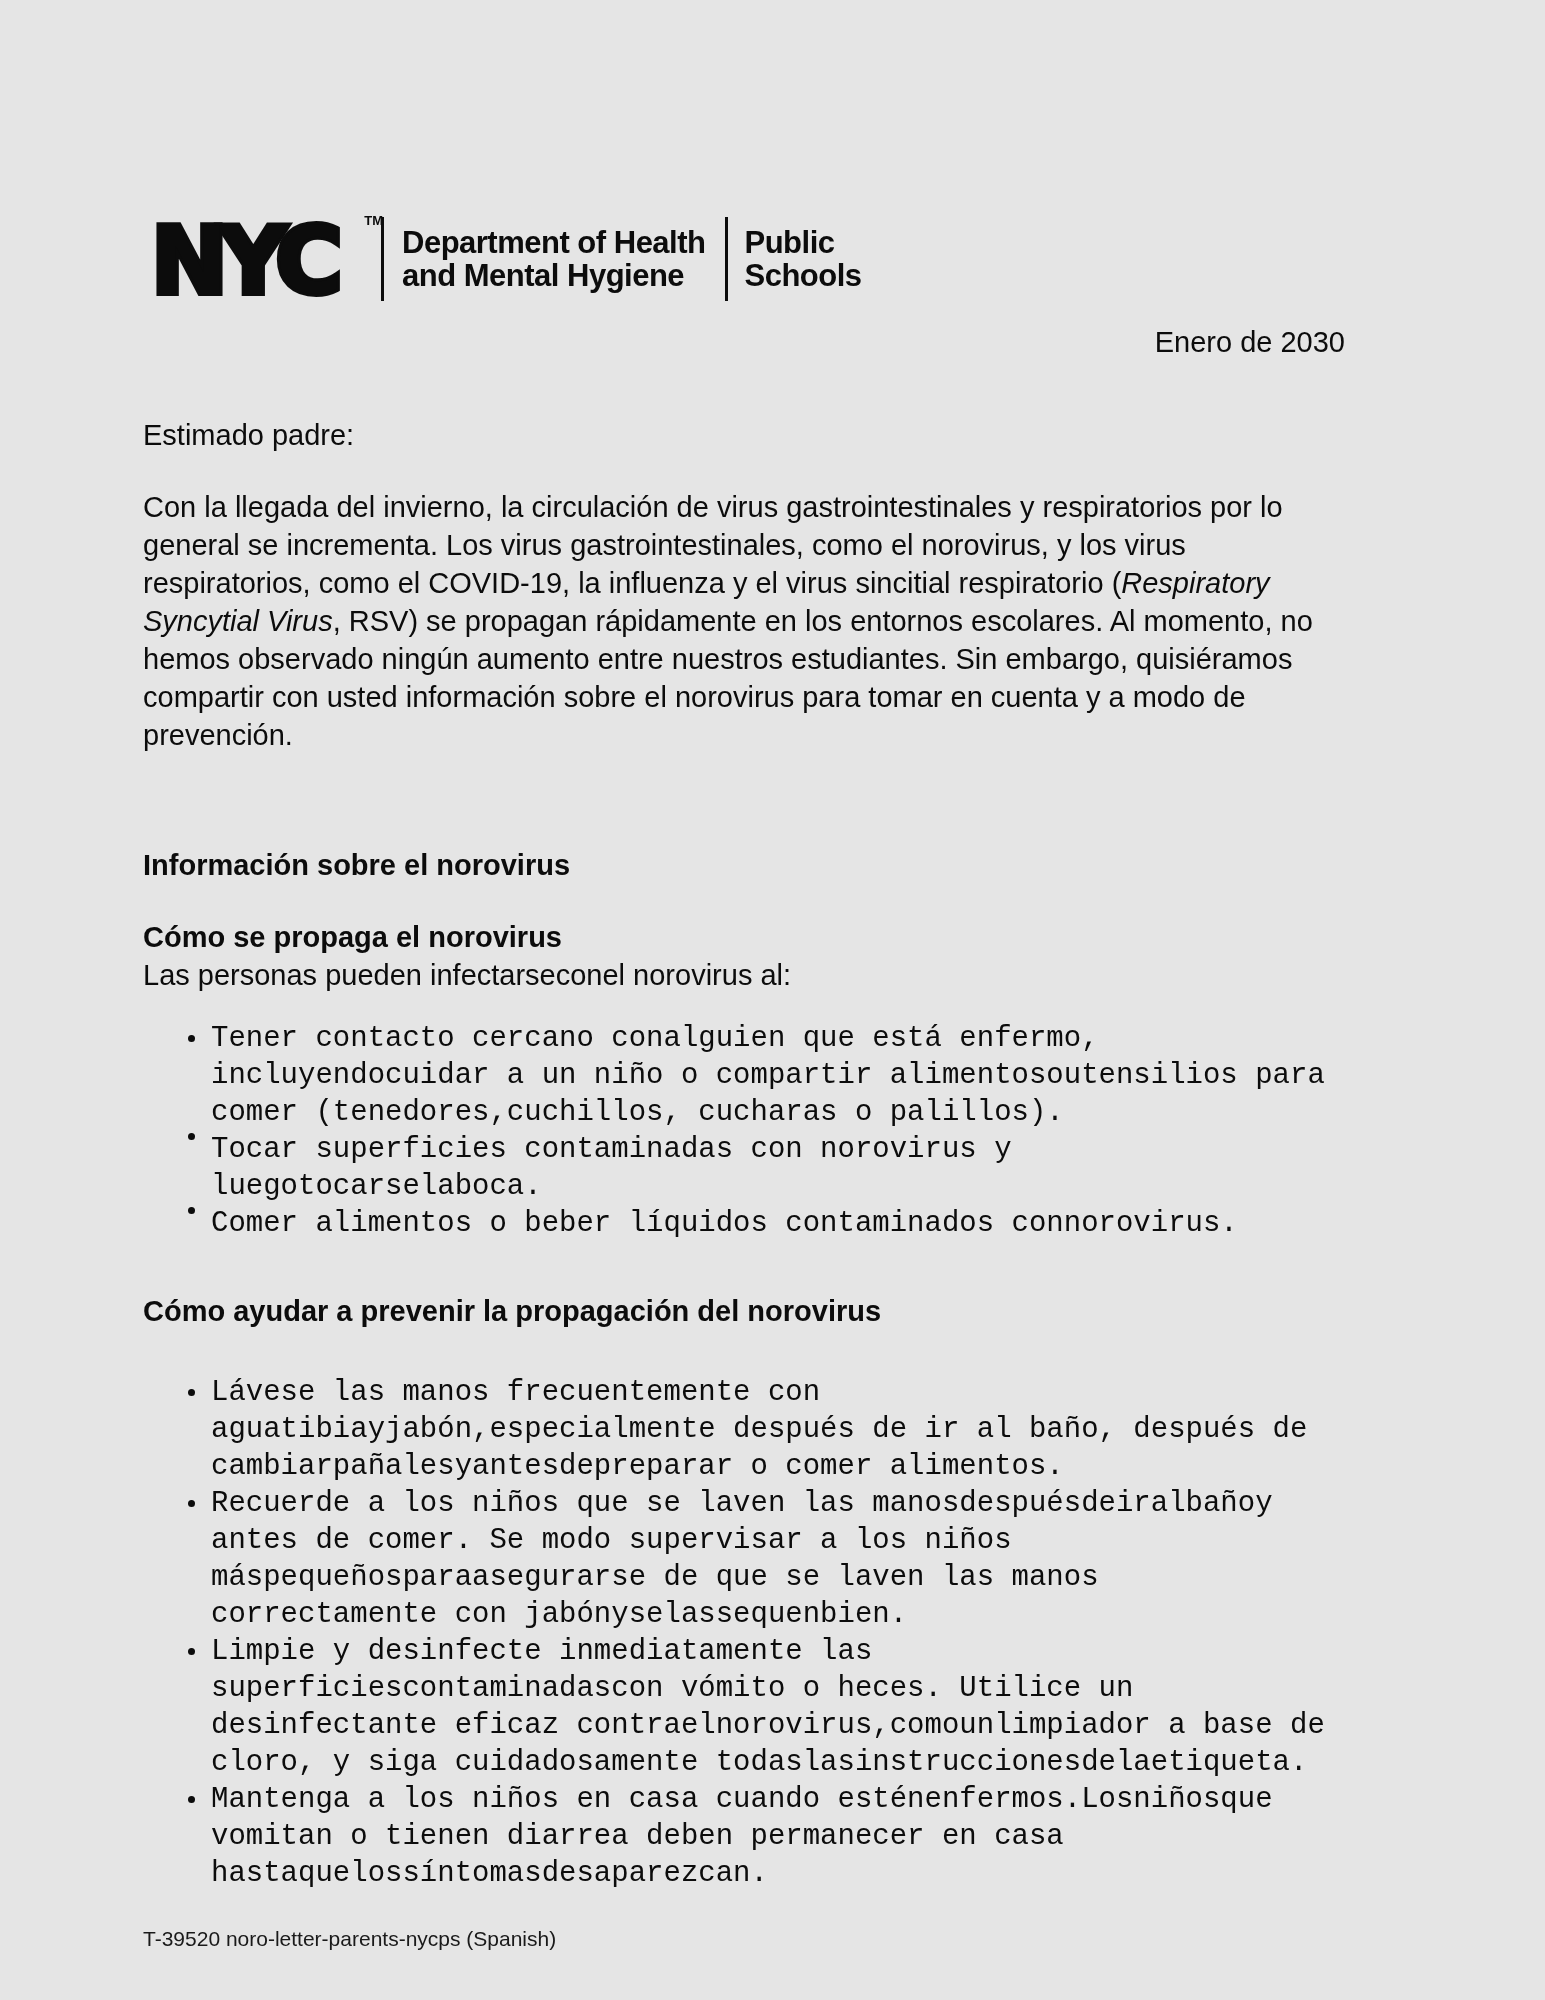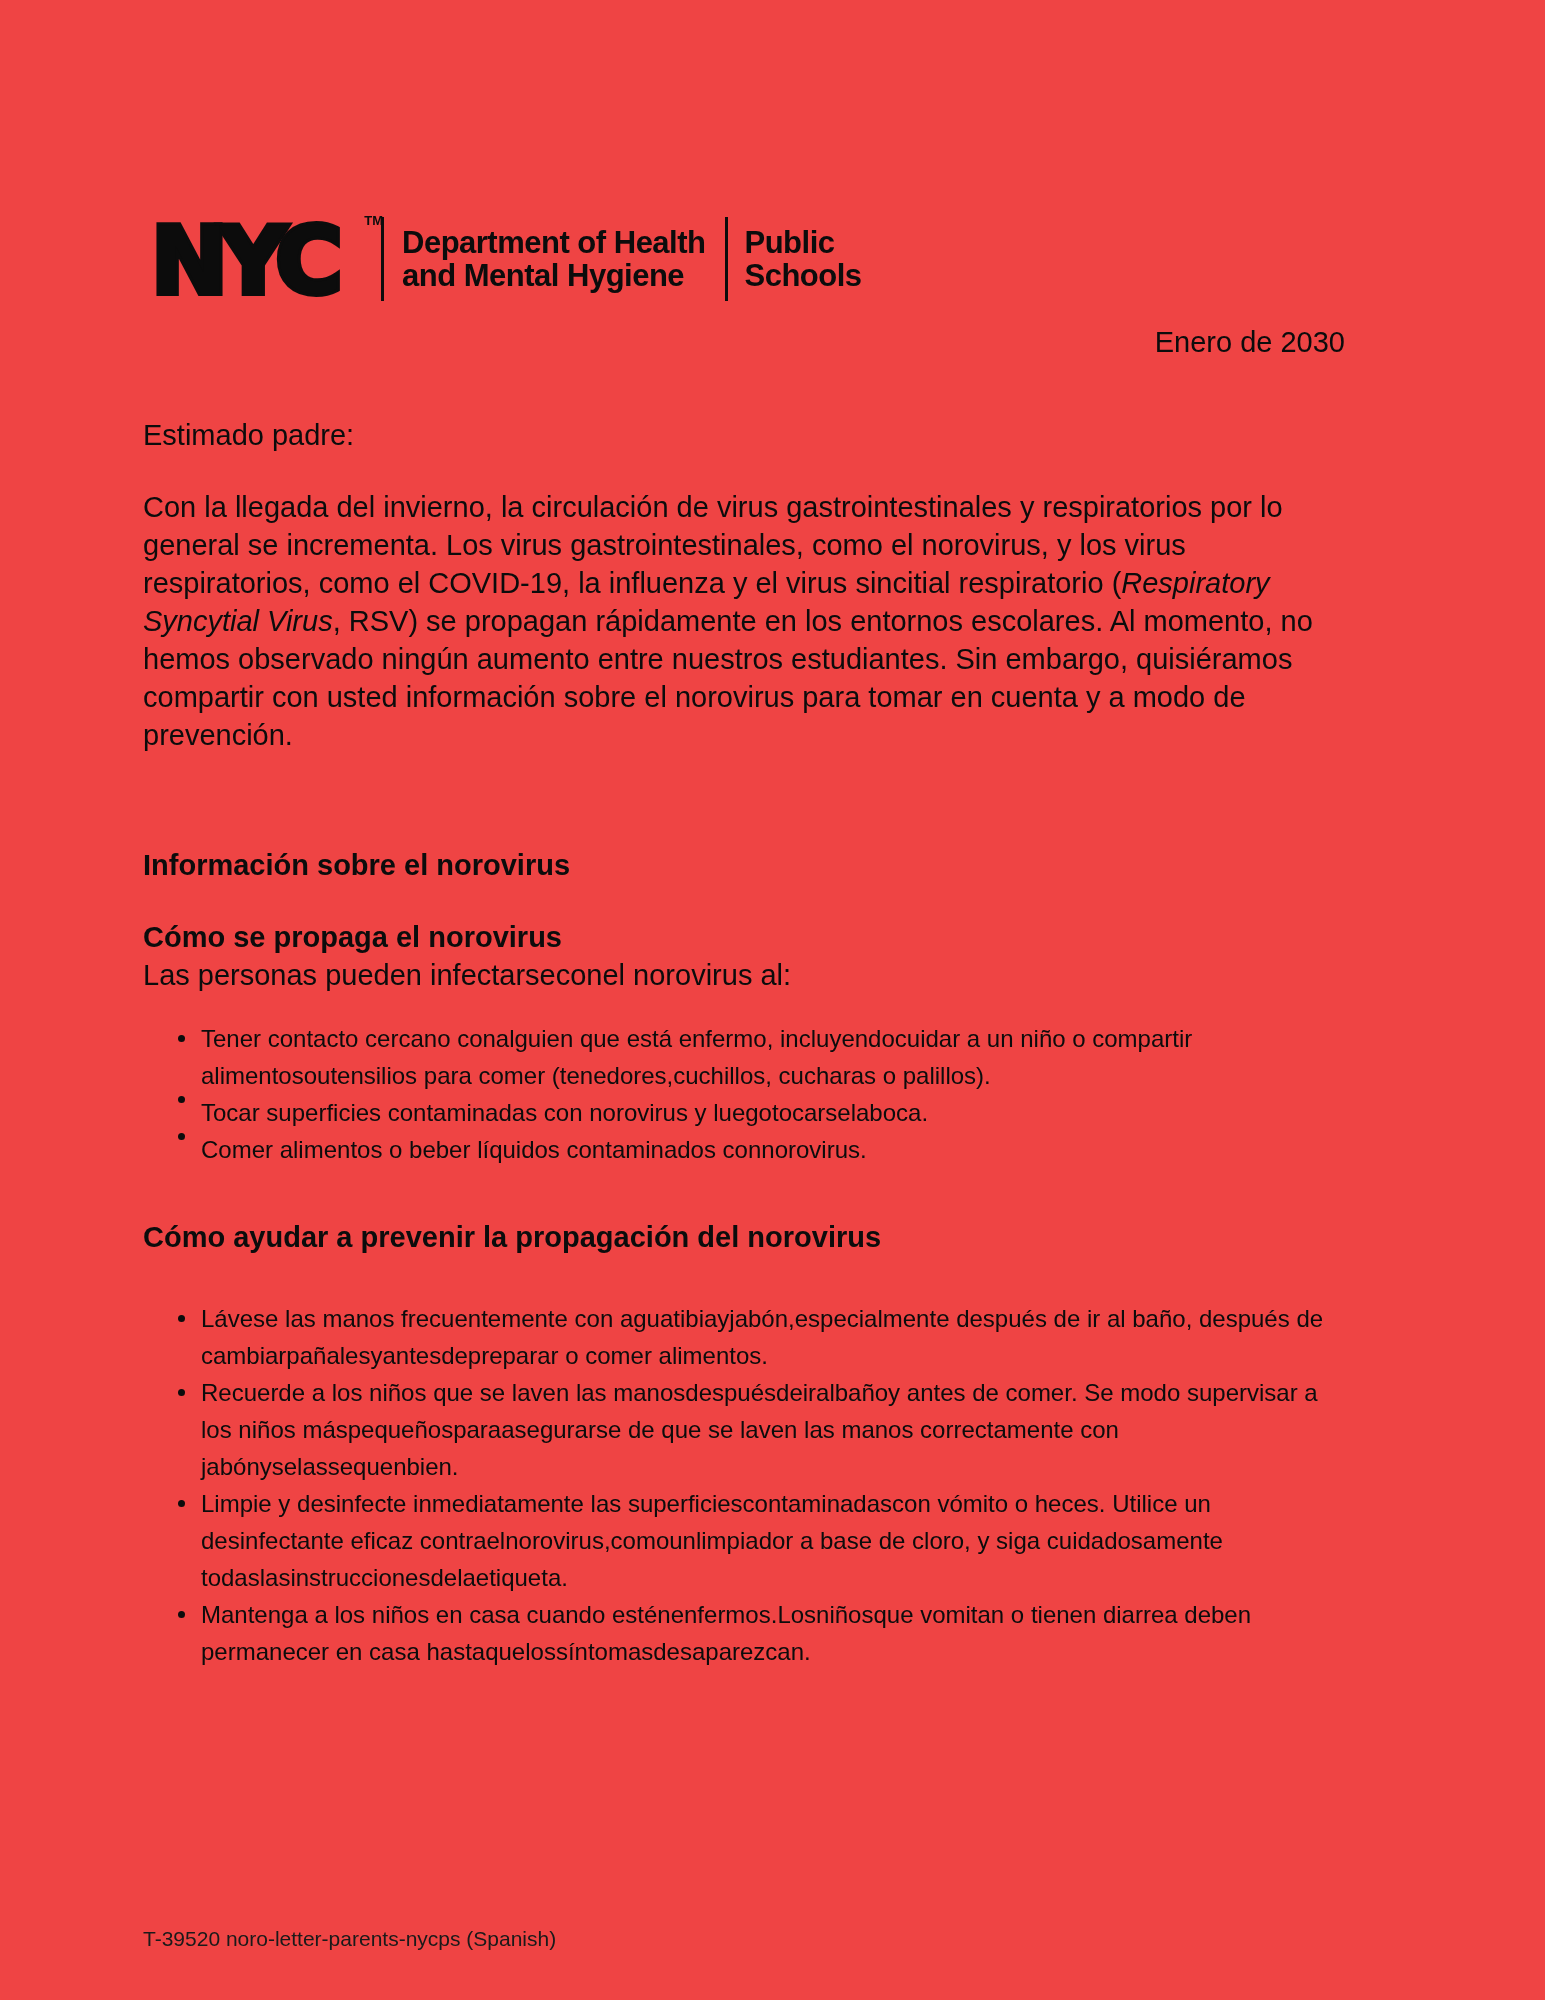--- a/index.html
+++ b/index.html
@@ -1,20 +1,20 @@
 <!DOCTYPE html>
 <html><head>
 <meta charset="utf-8">
 <style>
   html, body { margin: 0; padding: 0; background: #ffffff; }
   .page {
     position: relative;
     width: 1545px;
     height: 2000px;
-    background: #ef4444;
+    background: #e5e5e5;
     font-family: "Liberation Sans", sans-serif;
     color: #0c0c0c;
     overflow: hidden;
   }
   .content {
     position: absolute;
     left: 143px;
     right: 200px;
     top: 0;
   }
@@ -82,24 +82,25 @@
     font-size: 29px;
     line-height: 38px;
     font-weight: bold;
   }
   .sec-body {
     font-size: 29px;
     line-height: 38px;
   }
   ul.bullets {
     list-style: none;
-    margin: 0;
+    margin: 10px;
     padding: 0 0 0 58px;
-    font-size: 24px;
+    font-size: 29px;
     line-height: 37px;
+    font-family: Liberation Mono, monospace;
   }
   ul.bullets.spread { margin-top: 26px; }
   ul.bullets.prevent { margin-top: 44px; }
   ul.bullets li { position: relative; }
   ul.bullets li::before {
     content: "";
     position: absolute;
     left: -23px;
     top: 15px;
     width: 7px;

